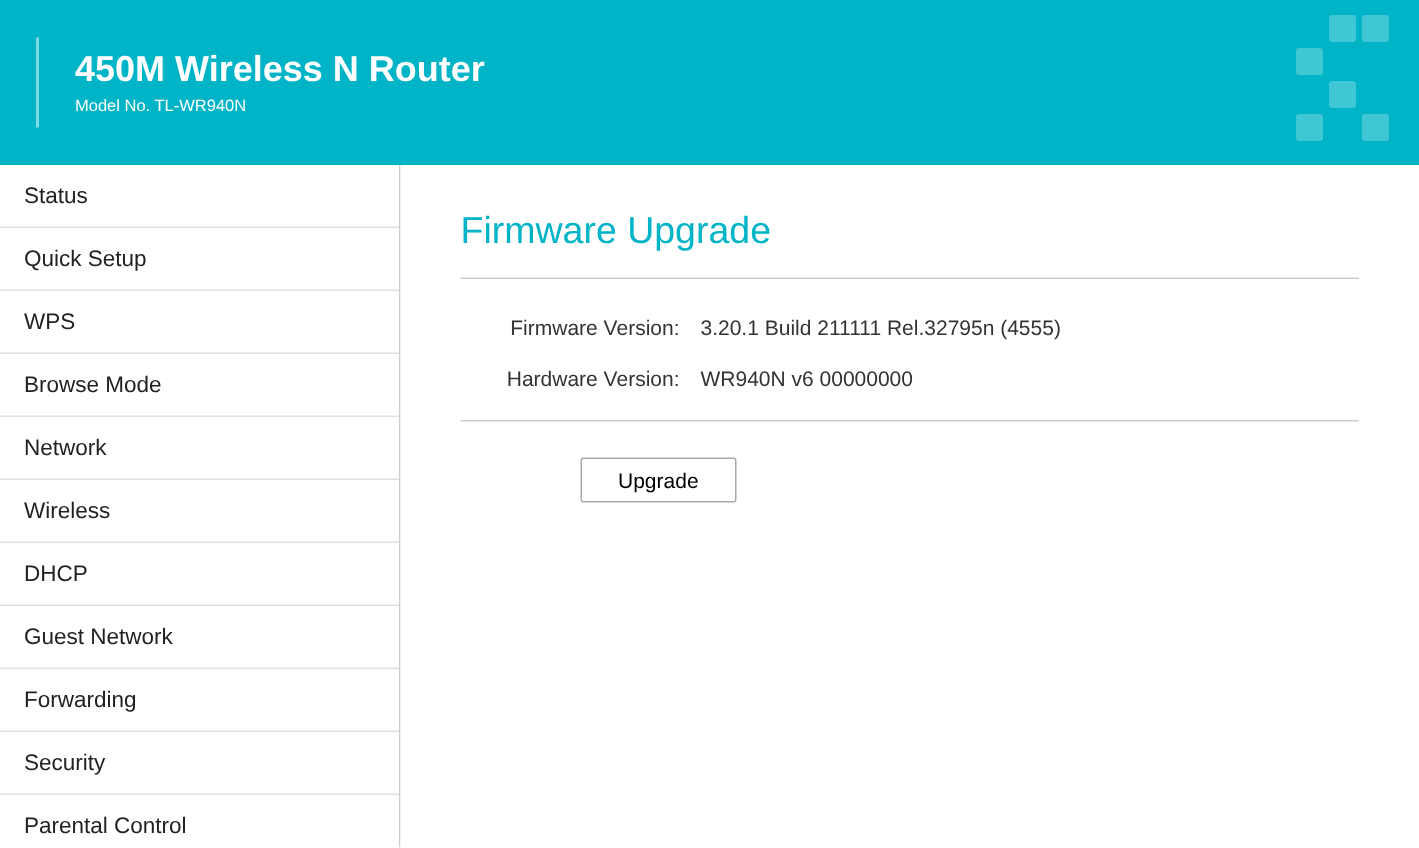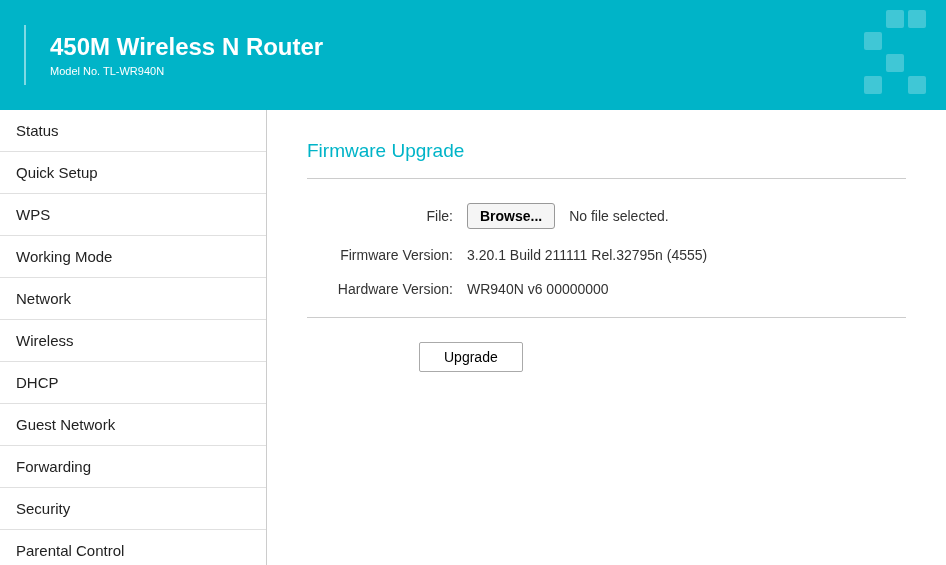--- a/index.html
+++ b/index.html
@@ -96,21 +96,21 @@
 
     
     .content {
       flex: 1;
       background: white;
       padding: 30px 40px;
       overflow-y: auto;
     }
     .page-title {
       color: #00b4c8;
-      font-size: 19px;
+      font-size: 25px;
       font-weight: normal;
       margin-bottom: 16px;
     }
     .divider {
       border: none;
       border-top: 1px solid #ccc;
       margin-bottom: 24px;
     }
     .form-table {
       margin-bottom: 20px;
@@ -142,21 +142,21 @@
       margin-right: 10px;
     }
     .upgrade-btn {
       padding: 6px 24px;
       background: white;
       border: 1px solid #aaa;
       border-radius: 2px;
       font-size: 14px;
       cursor: pointer;
       display: block;
-      margin-left: 112px;
+      margin-left: 80px;
     }
     .divider-bottom {
       border: none;
       border-top: 1px solid #ccc;
       margin-bottom: 24px;
       margin-top: 4px;
     }
   </style>
 </head>
 <body>
@@ -191,43 +191,36 @@
     </div>
   </div>
 </div>
 
 <div class="main-layout">
 
   <nav class="sidebar">
     <div class="sidebar-item">Status</div>
     <div class="sidebar-item">Quick Setup</div>
     <div class="sidebar-item">WPS</div>
-    <div class="sidebar-item">Working Mode</div>
+    <div class="sidebar-item">Browse Mode</div>
     <div class="sidebar-item">Network</div>
     <div class="sidebar-item">Wireless</div>
     <div class="sidebar-item">DHCP</div>
     <div class="sidebar-item">Guest Network</div>
     <div class="sidebar-item">Forwarding</div>
     <div class="sidebar-item">Security</div>
     <div class="sidebar-item">Parental Control</div>
   </nav>
 
   <div class="content">
     <div class="page-title">Firmware Upgrade</div>
     <hr class="divider">
 
     <div class="form-table">
 
-      <div class="form-row">
-        <div class="form-label">File:</div>
-        <div class="form-value">
-          <button class="browse-btn">Browse...</button>
-          <span>No file selected.</span>
-        </div>
-      </div>
 
       <div class="form-row">
         <div class="form-label">Firmware Version:</div>
         <div class="form-value">3.20.1 Build 211111 Rel.32795n (4555)</div>
       </div>
 
       <div class="form-row">
         <div class="form-label">Hardware Version:</div>
         <div class="form-value">WR940N v6 00000000</div>
       </div>

